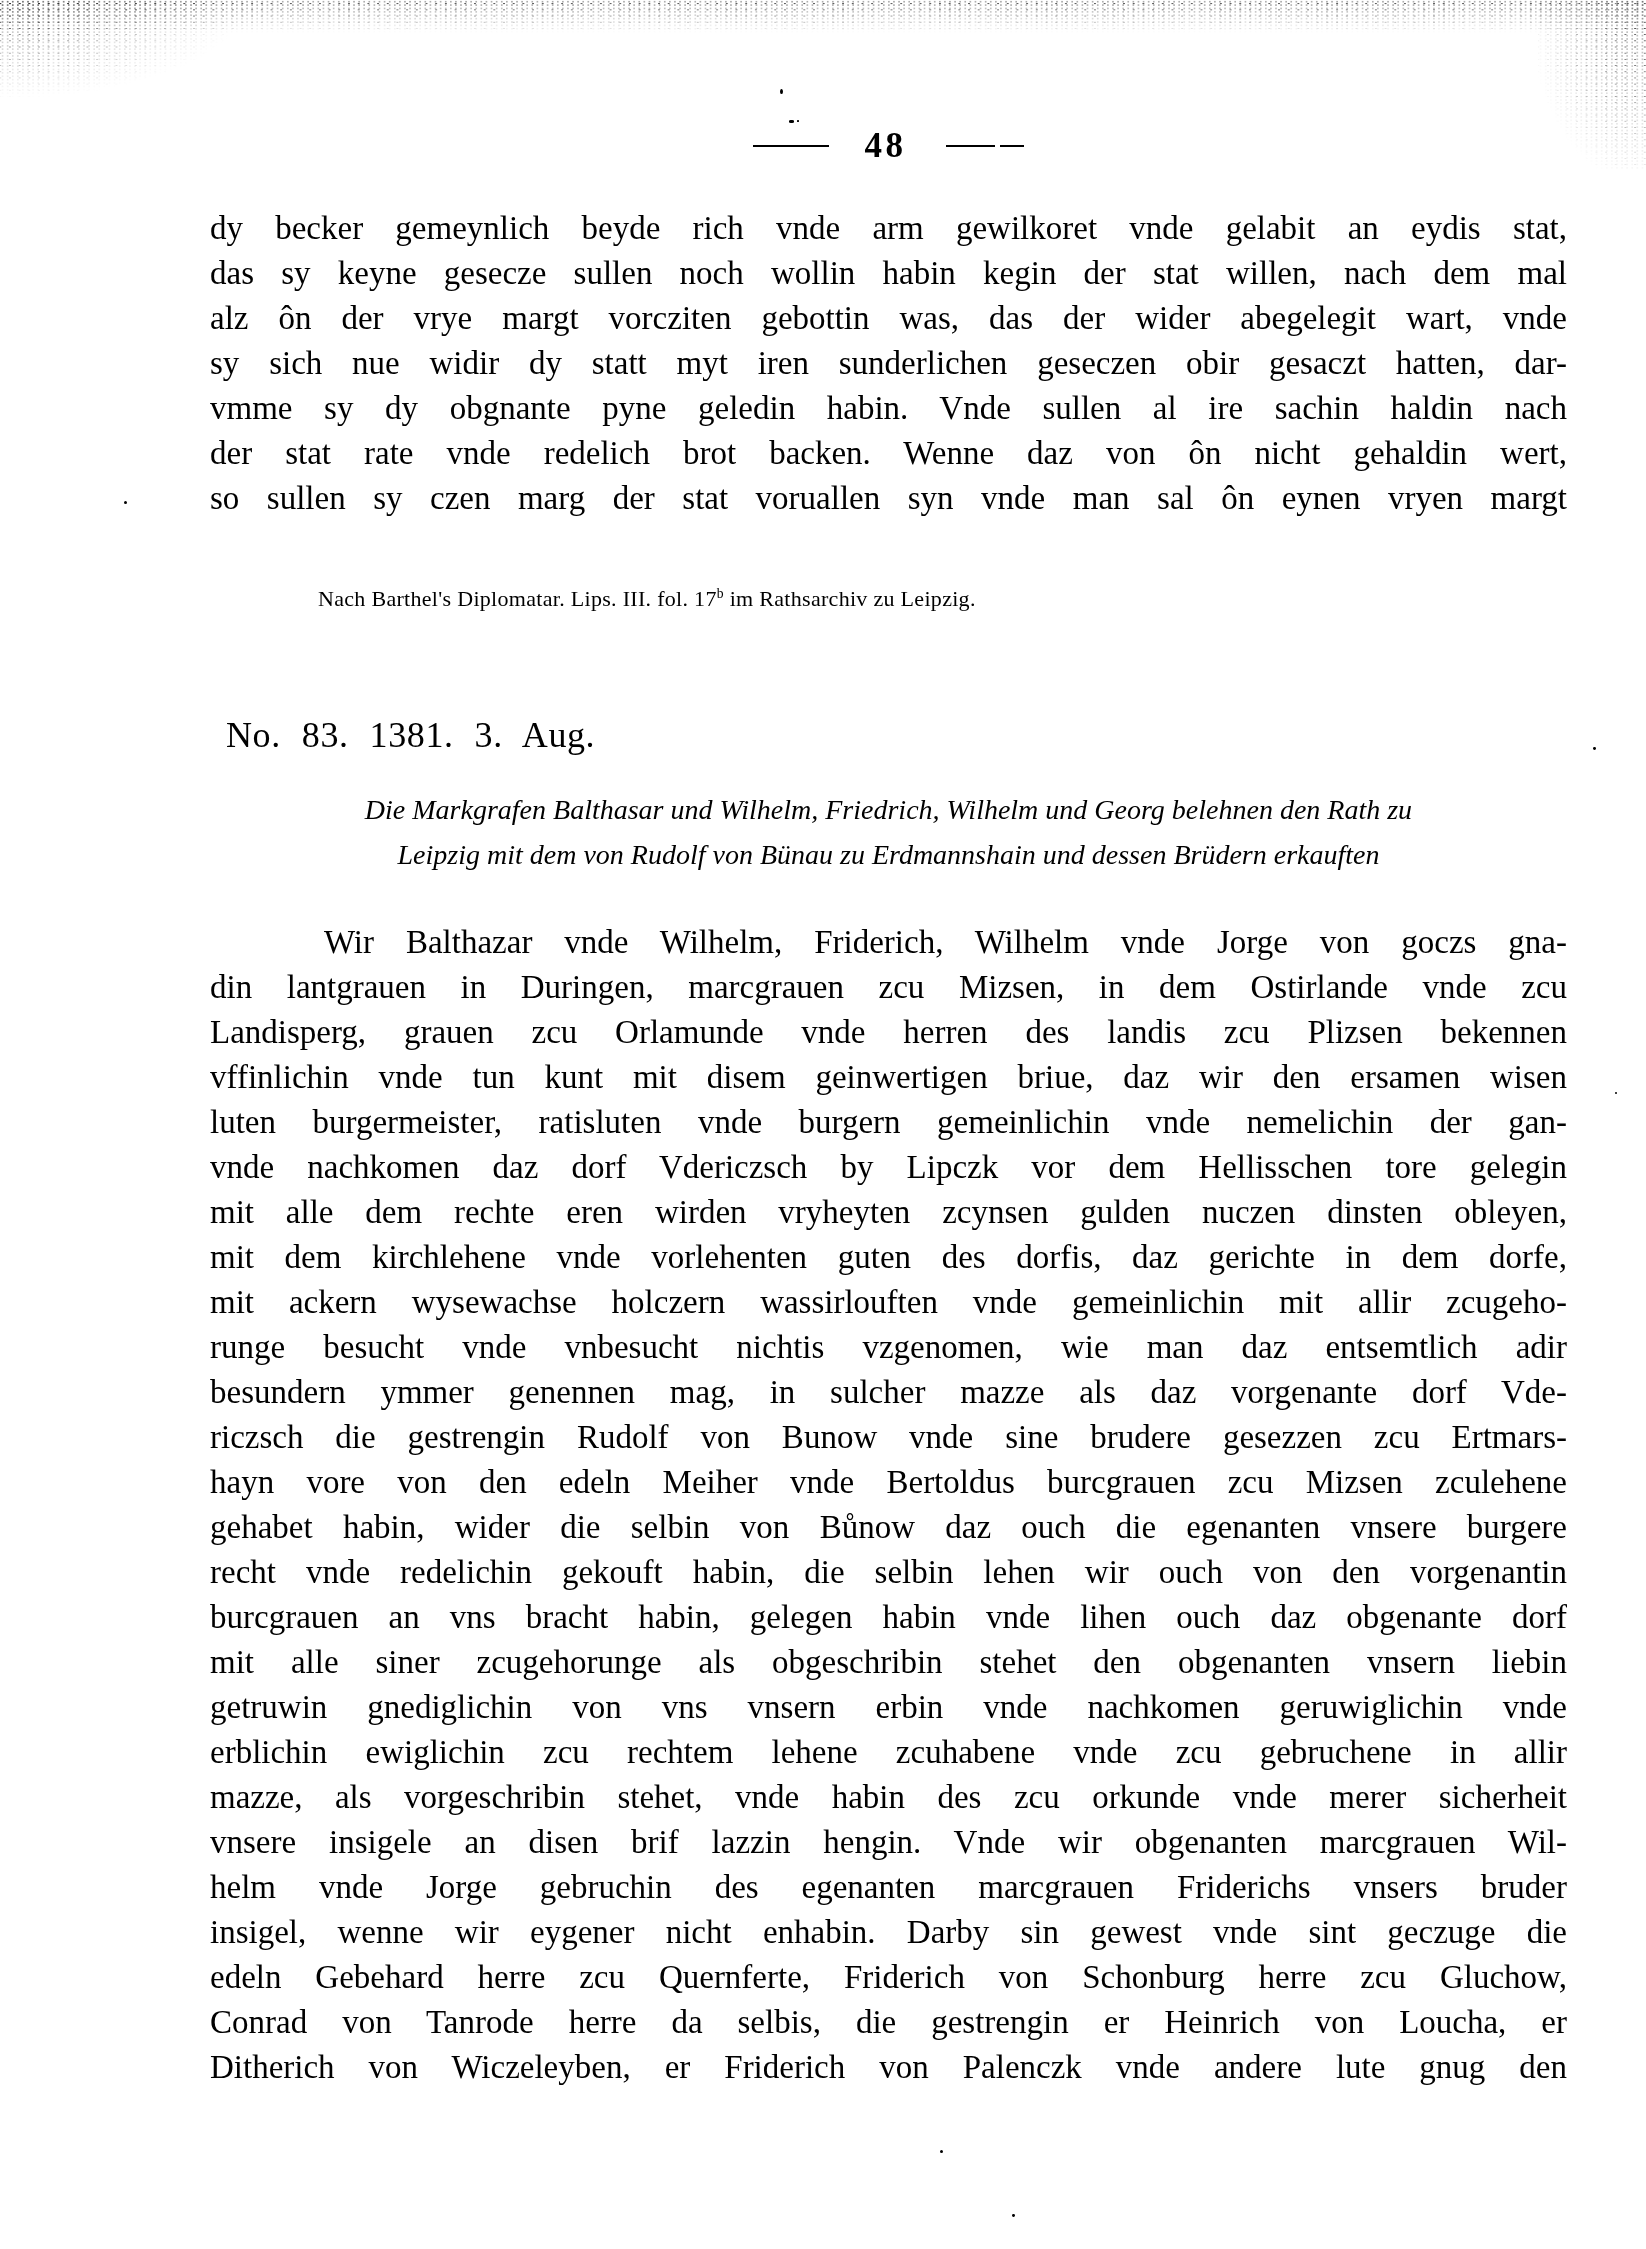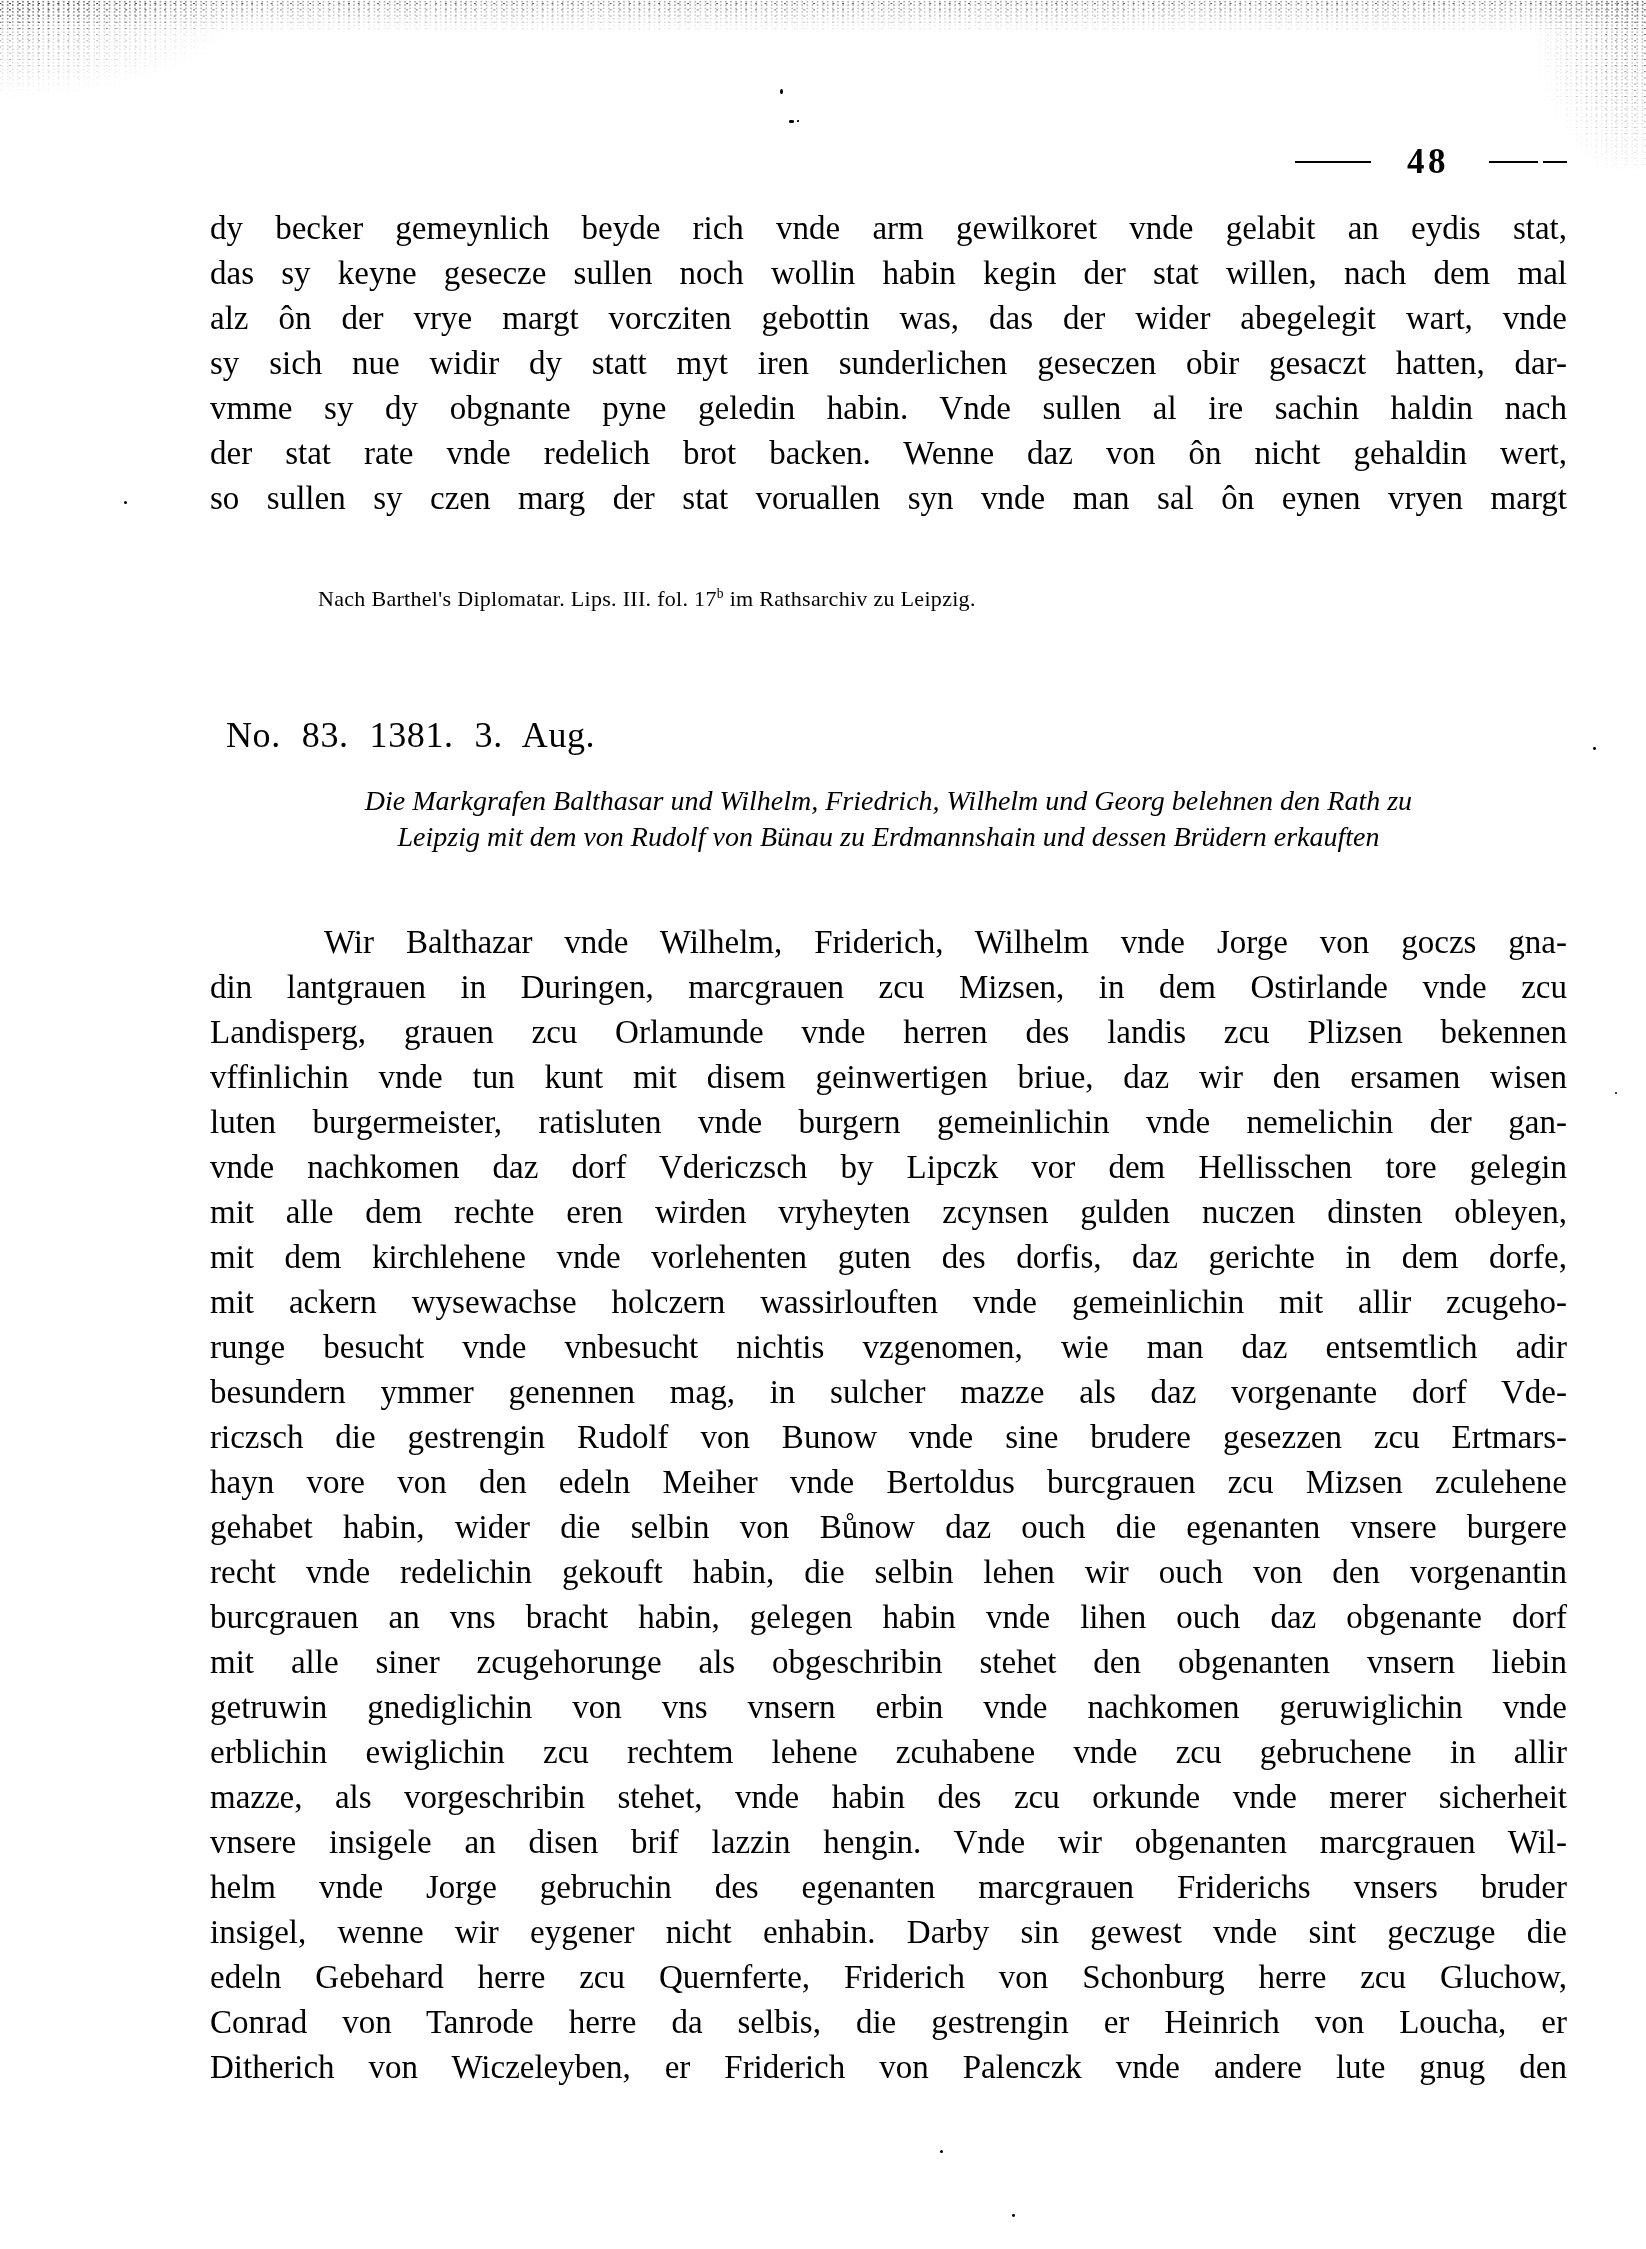--- a/index.html
+++ b/index.html
@@ -23,23 +23,22 @@
     width: 1357px;
     height: 100%;
   }
 
   
   .pageno-row {
     position: absolute;
     top: 126px;
     left: 0;
     width: 1357px;
-    text-align: right;
+    text-align: center;
     white-space: nowrap;
-    margin-top: 16px;
   }
   .pageno {
     display: inline-block;
     font-size: 35px;
     font-weight: bold;
     letter-spacing: 3.4px;
     vertical-align: baseline;
   }
   .rule-seg {
     display: inline-block;
@@ -96,20 +95,21 @@
     top: 783px;
     left: 0;
     width: 1357px;
     font-style: italic;
     font-size: 28px;
     line-height: 36px;
   }
   .summary-line {
     text-align: center;
     text-align-last: center;
+    margin-top: 9px;
   }
 
   
   .noise {
     position: absolute;
     pointer-events: none;
     background-image:
       radial-gradient(#000 0.7px, transparent 0.8px),
       radial-gradient(#000 0.6px, transparent 0.7px),
       radial-gradient(#111 0.5px, transparent 0.6px),

